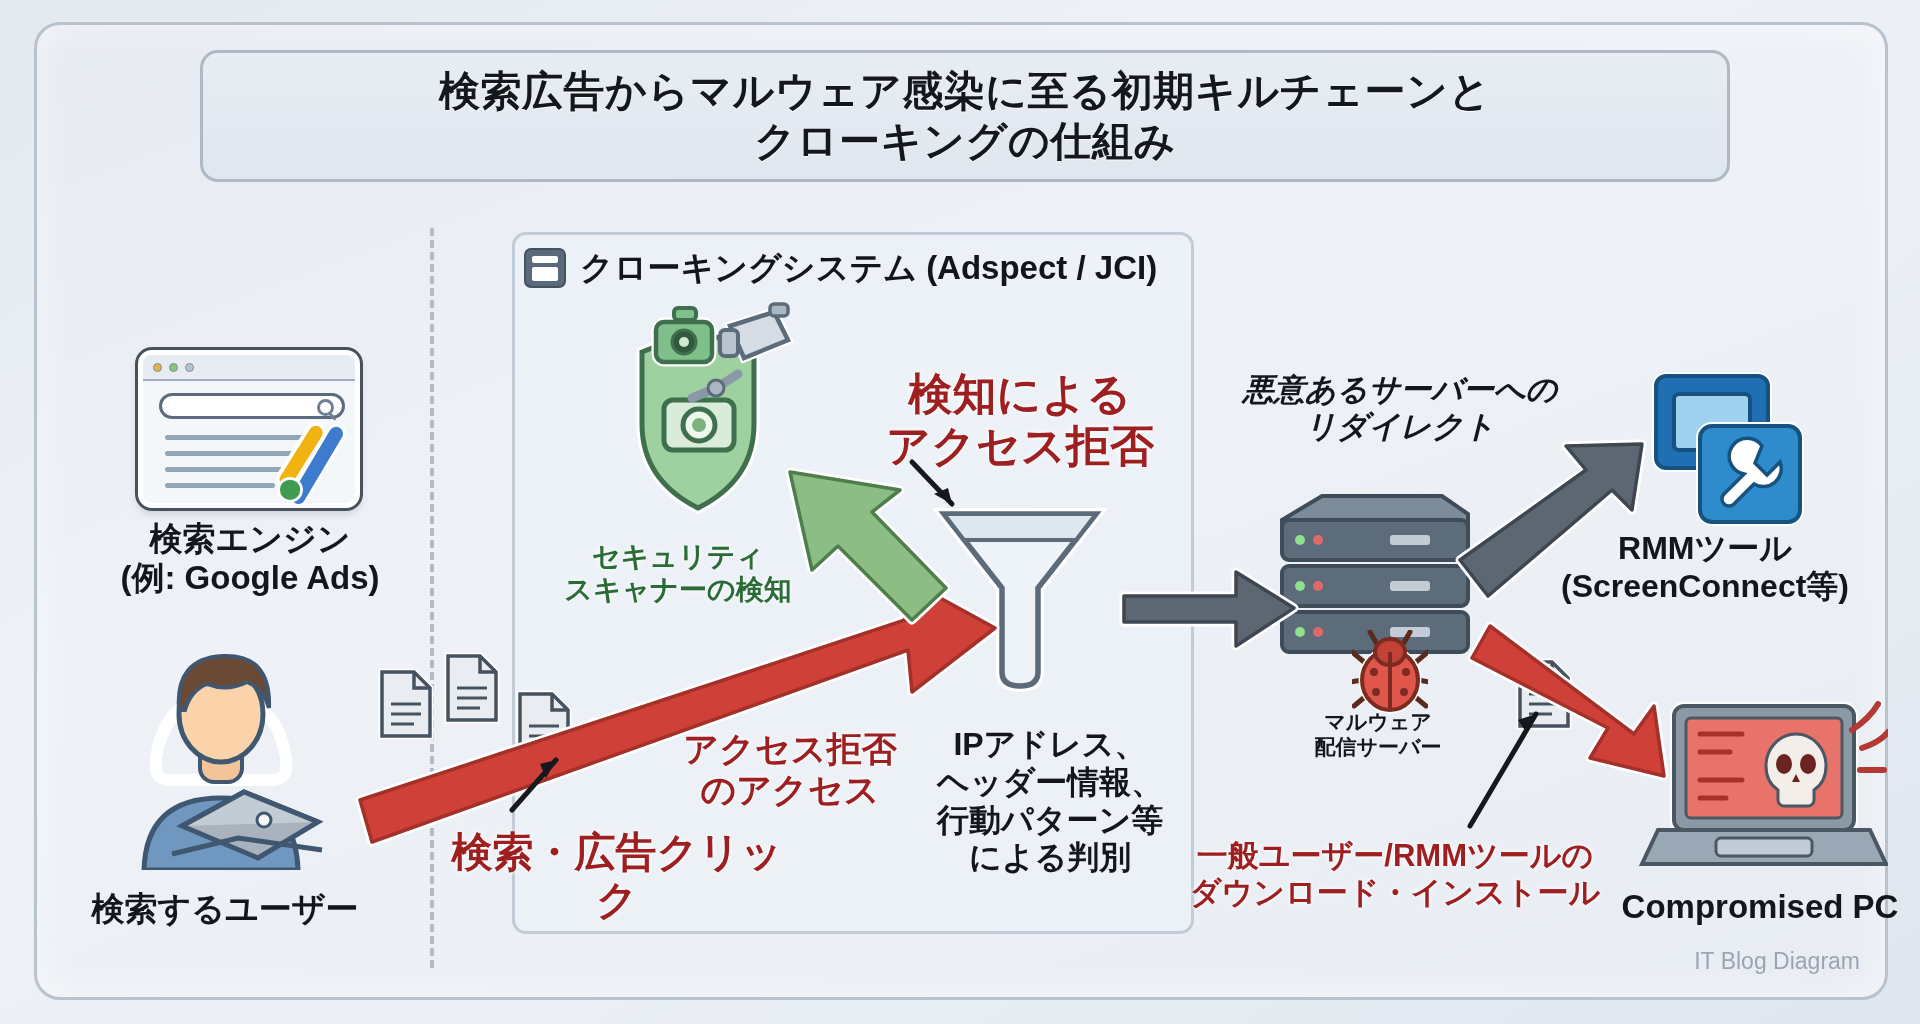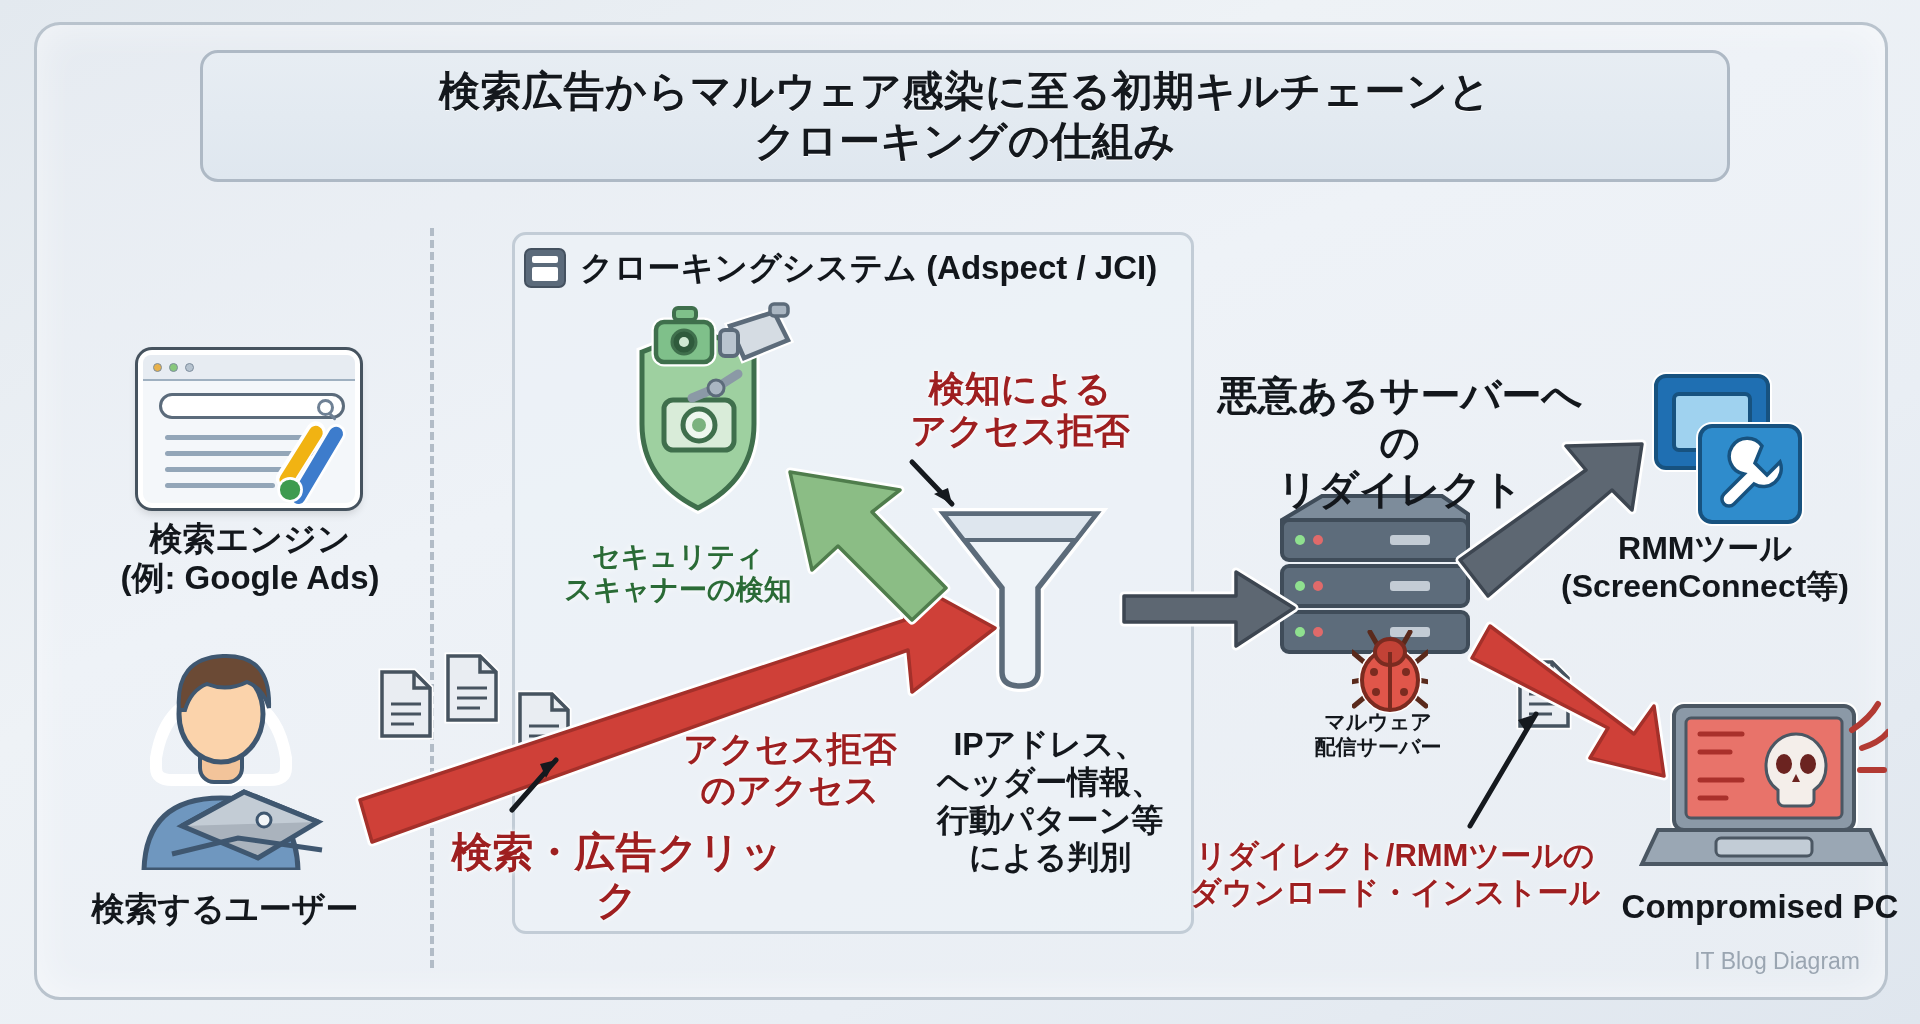--- a/index.html
+++ b/index.html
@@ -323,21 +323,21 @@
     <path d="M14 14 h152 l-58 74 v84 q0 14 -18 14 q-18 0 -18 -14 v-84 z" fill="#f1f5f9" stroke="#ffffff" stroke-width="12"></path>
     <path d="M14 14 h152 l-58 74 v84 q0 14 -18 14 q-18 0 -18 -14 v-84 z" fill="#eef3f8" stroke="#5c6b7a" stroke-width="5.5"></path>
     <path d="M14 14 h152 l-20 26 h-112 z" fill="#dee6ee" stroke="#5c6b7a" stroke-width="4"></path>
   </svg>
 
   <div class="lbl black" style="left:900px; top:726px; width:300px; font-size:32px;">IPアドレス、
 ヘッダー情報、
 行動パターン等
 による判別</div>
 
-  <div class="lbl red" style="left:870px; top:368px; width:300px; font-size:36px;">検知による
+  <div class="lbl red" style="left:870px; top:368px; width:300px; font-size:44px;">検知による
 アクセス拒否</div>
 
   <div class="lbl red" style="left:660px; top:728px; width:260px; font-size:35px;">アクセス拒否
 のアクセス</div>
 
   <div class="lbl red" style="left:432px; top:828px; width:370px; font-size:41px;">検索・広告クリック</div>
 
   <svg id="server" viewBox="0 0 210 190">
     <g>
       <path d="M12 34 l40 -24 h120 l26 18 v12 h-186 z" fill="#7d8c9b" stroke="#3f4c59" stroke-width="4"></path>
@@ -381,21 +381,21 @@
         <circle cx="22" cy="42" r="4"></circle>
         <circle cx="54" cy="42" r="4"></circle>
         <circle cx="24" cy="62" r="4"></circle>
         <circle cx="52" cy="62" r="4"></circle>
       </g>
   </svg>
 
   <div class="lbl black" style="left:1218px; top:710px; width:320px; font-size:21px;">マルウェア
 配信サーバー</div>
 
-  <div class="lbl black" style="left:1200px; top:372px; width:400px; font-size:40px;">悪意あるサーバーへの
+  <div class="lbl black" style="left:1200px; top:372px; width:400px; font-size:31px;font-style:italic;">悪意あるサーバーへの
 リダイレクト</div>
 
   <svg id="rmm-icon" viewBox="0 0 170 160">
     <rect x="16" y="8" width="112" height="92" rx="10" fill="#1f6fb2" stroke="#ffffff" stroke-width="8"></rect>
     <rect x="16" y="8" width="112" height="92" rx="10" fill="#1f6fb2" stroke="#17527f" stroke-width="4"></rect>
     <rect x="34" y="26" width="76" height="56" rx="5" fill="#9fd2ef" stroke="#17527f" stroke-width="4"></rect>
     <rect x="60" y="58" width="100" height="96" rx="12" fill="#2f8ccc" stroke="#ffffff" stroke-width="8"></rect>
     <rect x="60" y="58" width="100" height="96" rx="12" fill="#2f8ccc" stroke="#17527f" stroke-width="4"></rect>
     <g transform="translate(78,74)">
       <path d="M44 4 a18 18 0 1 0 -18 28 l-20 20 a7 7 0 0 0 10 10 l20 -20 a18 18 0 0 0 26 -22 l-13 13 l-12 -12 z" fill="#ffffff" stroke="#17527f" stroke-width="3.5"></path>
@@ -425,21 +425,21 @@
     <rect x="78" y="138" width="96" height="18" rx="5" fill="#c2ccd6" stroke="#4b5763" stroke-width="3"></rect>
     <g stroke="#b23a33" stroke-width="6" stroke-linecap="round" fill="none">
       <path d="M214 30 q18 -12 26 -26"></path>
       <path d="M224 48 q18 -6 26 -16"></path>
       <path d="M222 70 h24"></path>
     </g>
   </svg>
 
   <div class="lbl black" style="left:1600px; top:888px; width:320px; font-size:33px;">Compromised PC</div>
 
-  <div class="lbl red" style="left:1180px; top:838px; width:430px; font-size:31px;">リダイレクト/RMMツールの
+  <div class="lbl red" style="left:1180px; top:838px; width:430px; font-size:31px;">一般ユーザー/RMMツールの
 ダウンロード・インストール</div>
 
   <svg class="arrow-svg" style="left:0; top:0; width:1920px; height:1024px;" viewBox="0 0 1920 1024">
 
     <g>
       <path d="M360 800 L905 620 L900 576 L995 628 L912 692 L908 650 L372 842 Z" fill="#cf4038" stroke="#ffffff" stroke-width="9" stroke-linejoin="round"></path>
       <path d="M360 800 L905 620 L900 576 L995 628 L912 692 L908 650 L372 842 Z" fill="#cf4038" stroke="#a4302a" stroke-width="3.5" stroke-linejoin="round"></path>
     </g>
 
     <g>

